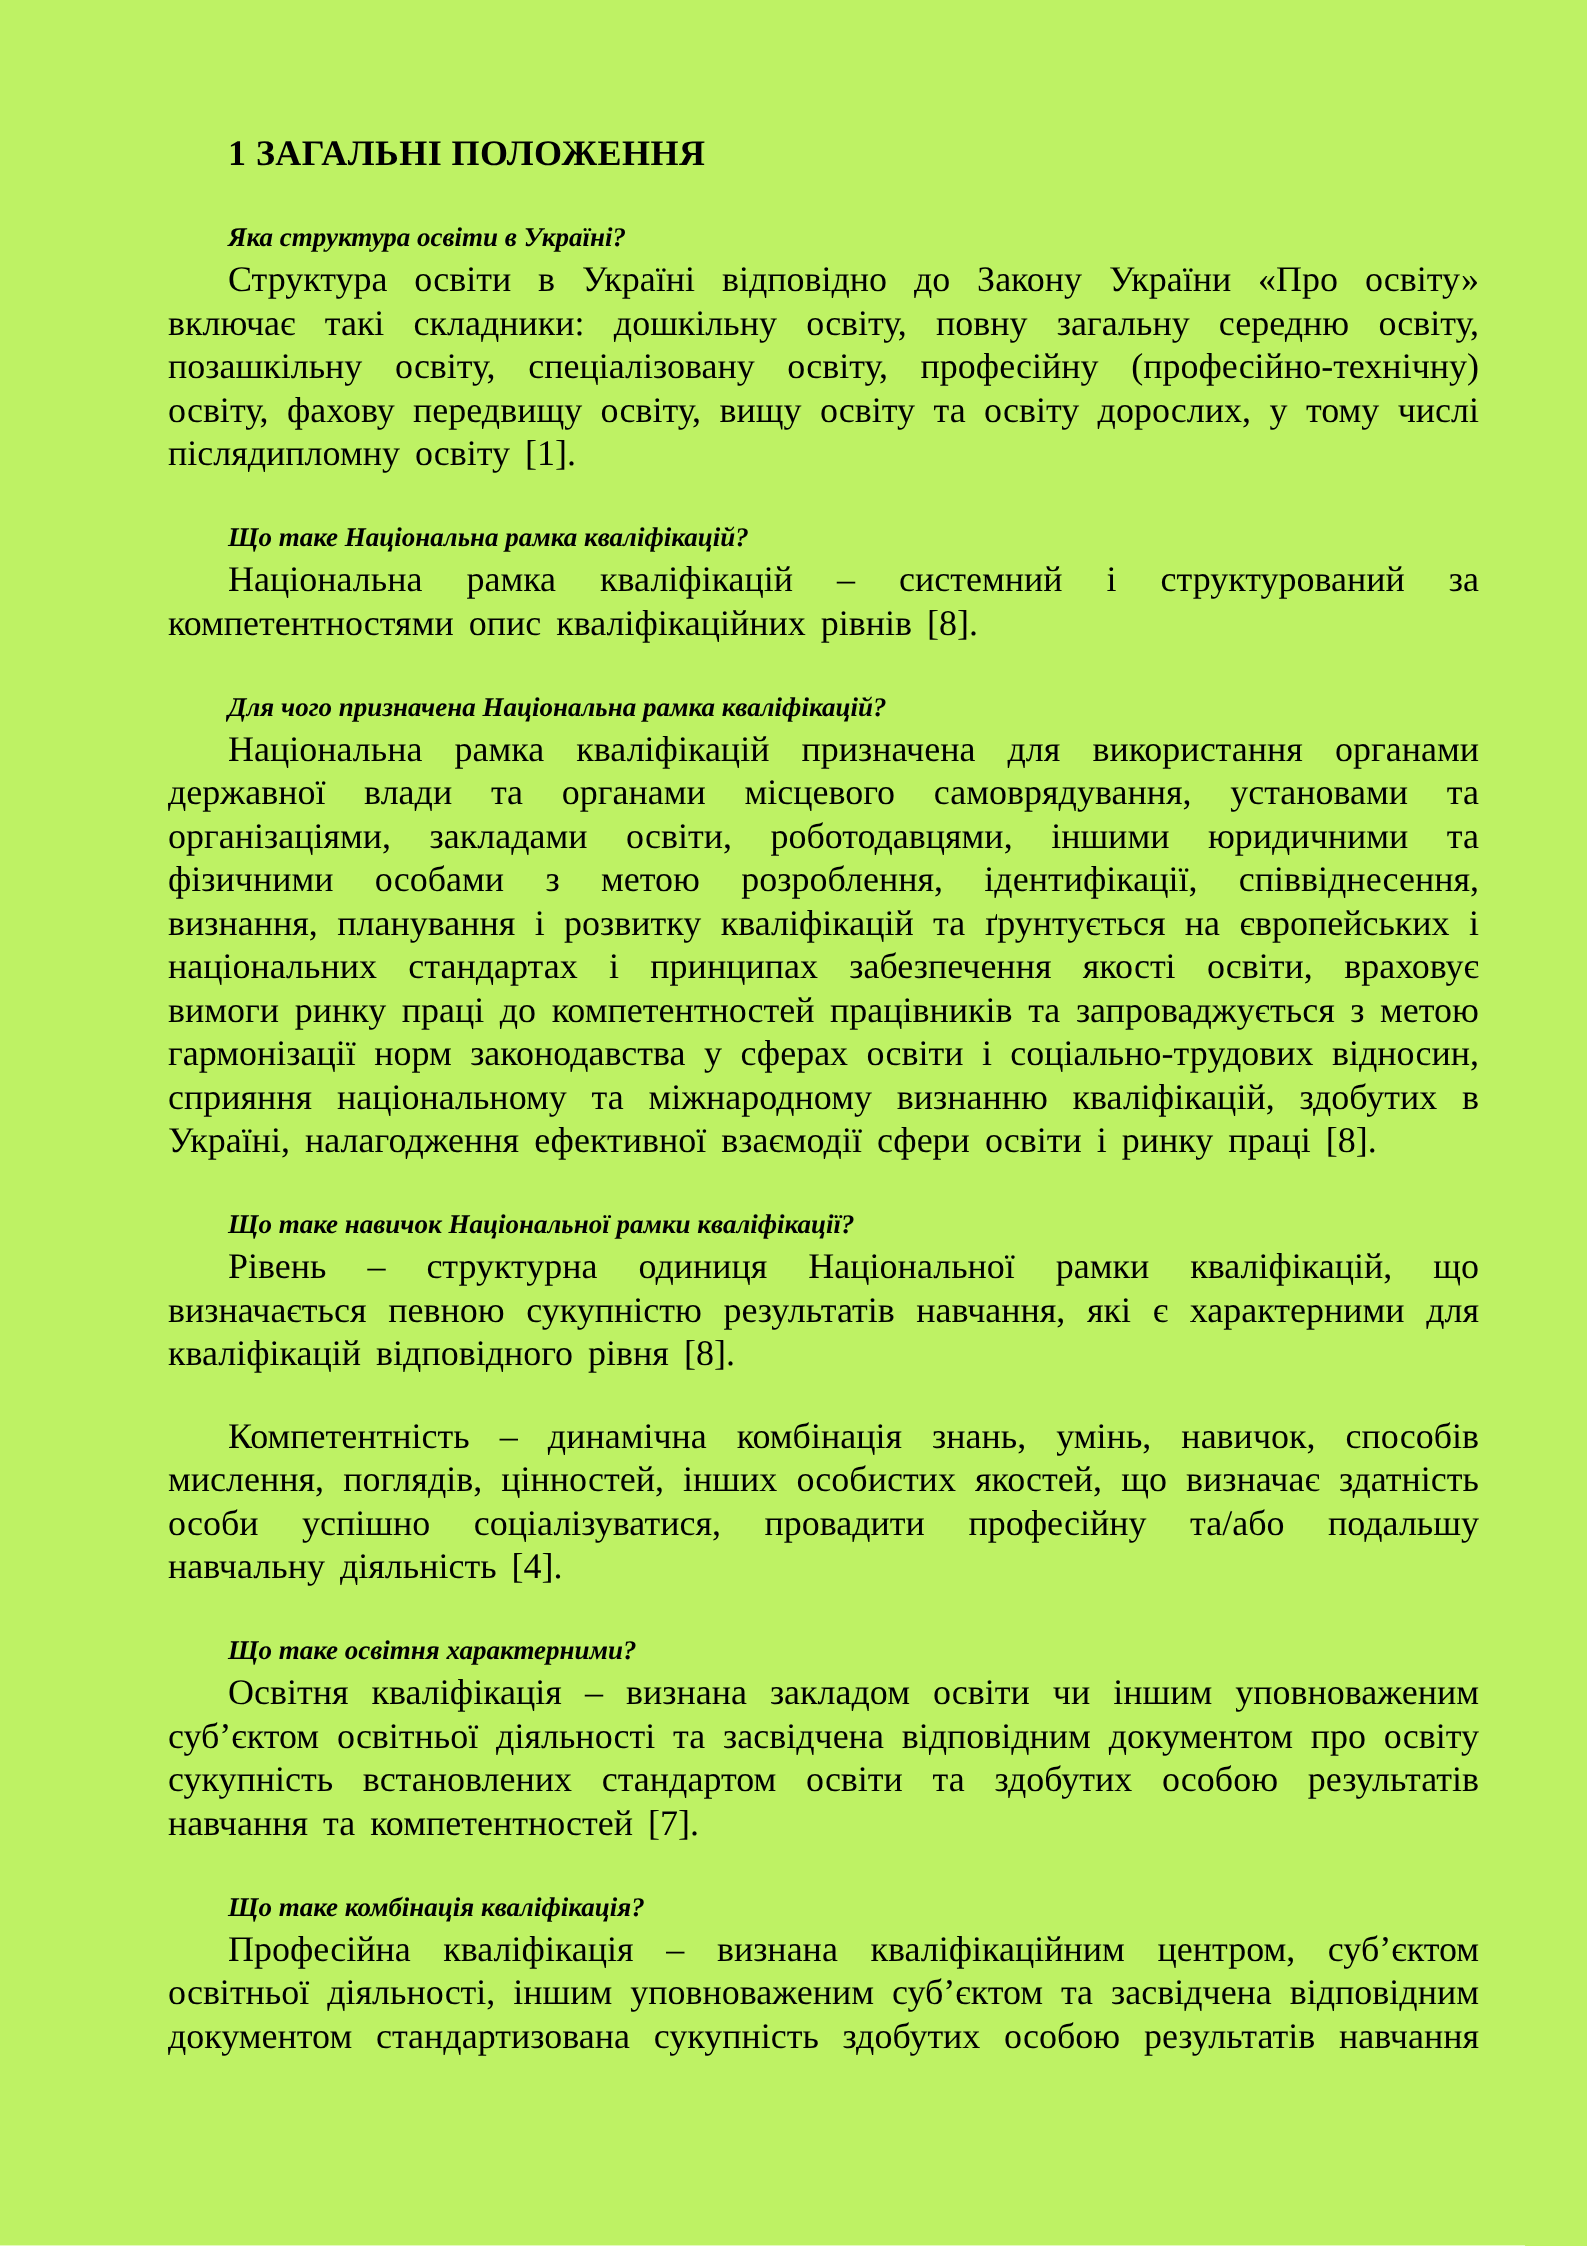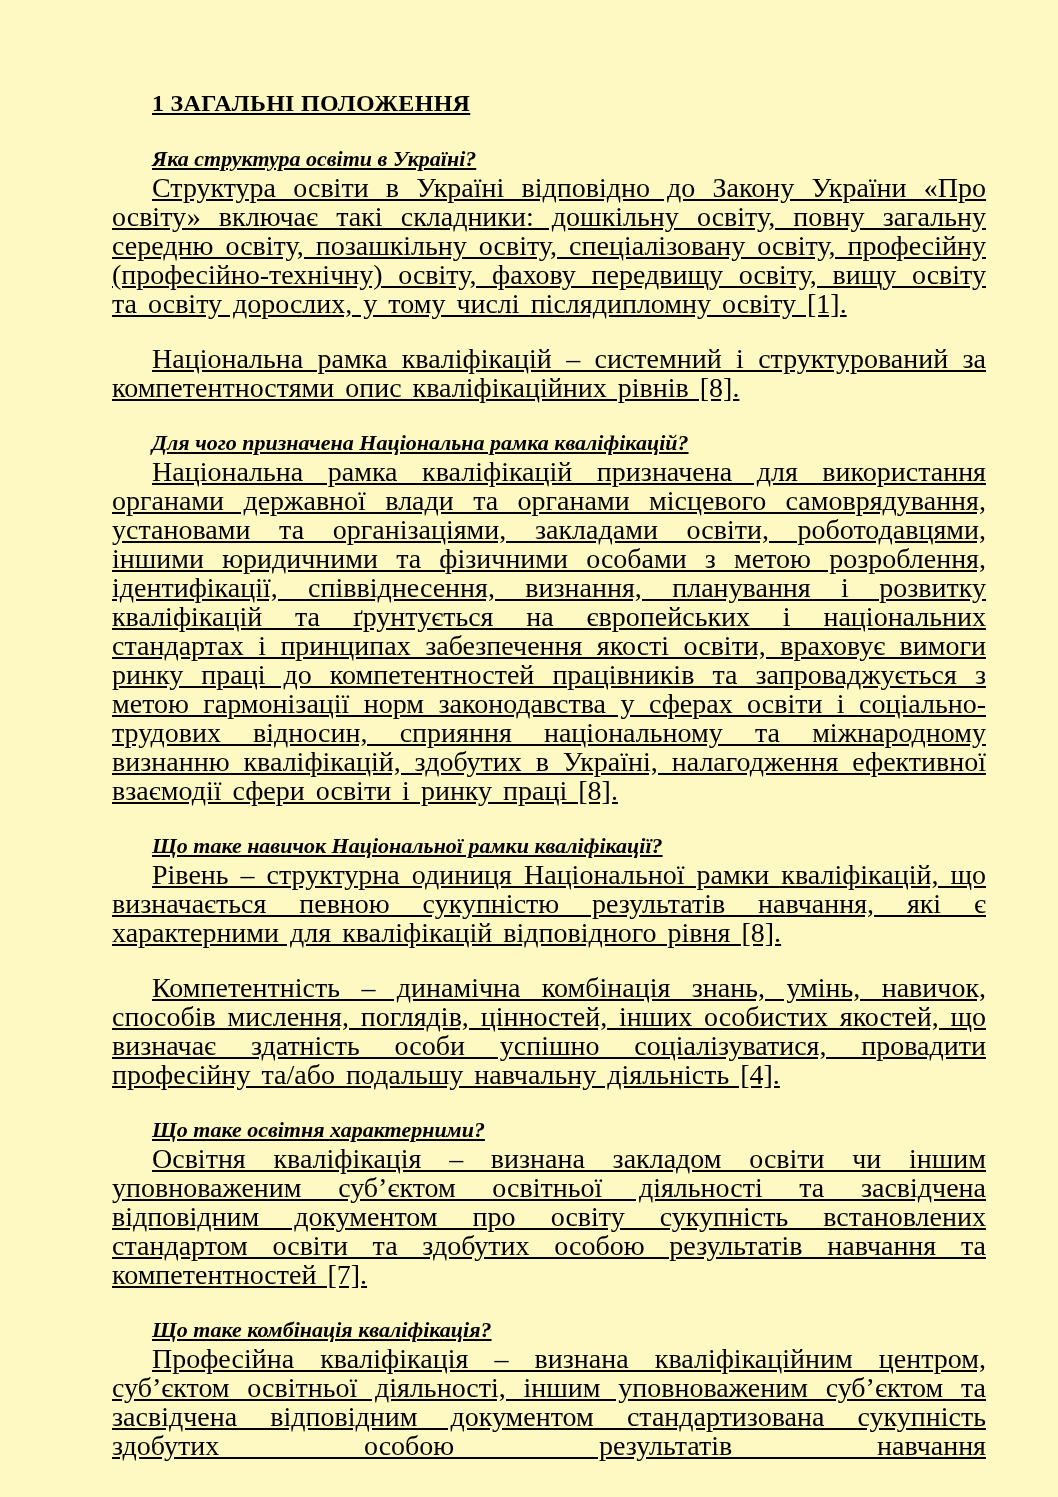--- a/index.html
+++ b/index.html
@@ -3,48 +3,47 @@
 <meta charset="utf-8">
 <style>
   * { margin: 0; padding: 0; box-sizing: border-box; }
   html, body { background: #ffffff; }
   body { font-family: "Liberation Serif", serif; color: #000000; }
 
   .page {
     position: relative;
     width: 1058px;
     height: 1497px;
-    background: #fef9c3;
+    background: #bef264;
     overflow: hidden;
     padding: 88px 72px 0 112px;
-    text-decoration: underline;
   }
 
   .doc-heading {
     font-size: 24px;
     line-height: 30px;
     font-weight: bold;
     text-indent: 40px;
     letter-spacing: 0.3px;
     white-space: nowrap;
   }
 
   .qa { margin-top: 26px; }
 
   .question {
-    font-size: 22px;
+    font-size: 18px;
     line-height: 29px;
     font-weight: bold;
     font-style: italic;
     text-indent: 40px;
     margin-top: 24px;
   }
 
   .answer {
-    font-size: 28px;
+    font-size: 24px;
     line-height: 29px;
     text-align: justify;
     text-indent: 40px;
     word-spacing: 4px;
   }
 
   .answer.continued { text-align-last: justify; }
 </style>
 </head>
 <body>
@@ -52,20 +51,21 @@
 <div class="page">
 
   <h1 class="doc-heading">1 ЗАГАЛЬНІ ПОЛОЖЕННЯ</h1>
 
   <section class="qa">
     <p class="question">Яка структура освіти в Україні?</p>
     <p class="answer">Структура освіти в Україні відповідно до Закону України «Про освіту» включає такі складники: дошкільну освіту, повну загальну середню освіту, позашкільну освіту, спеціалізовану освіту, професійну (професійно-технічну) освіту, фахову передвищу освіту, вищу освіту та освіту дорослих, у тому числі післядипломну освіту [1].</p>
   </section>
 
   <section class="qa">
+    <p class="question">Що таке Національна рамка кваліфікацій?</p>
     <p class="answer">Національна рамка кваліфікацій – системний і структурований за компетентностями опис кваліфікаційних рівнів [8].</p>
   </section>
 
   <section class="qa">
     <p class="question">Для чого призначена Національна рамка кваліфікацій?</p>
     <p class="answer">Національна рамка кваліфікацій призначена для використання органами державної влади та органами місцевого самоврядування, установами та організаціями, закладами освіти, роботодавцями, іншими юридичними та фізичними особами з метою розроблення, ідентифікації, співвіднесення, визнання, планування і розвитку кваліфікацій та ґрунтується на європейських і національних стандартах і принципах забезпечення якості освіти, враховує вимоги ринку праці до компетентностей працівників та запроваджується з метою гармонізації норм законодавства у сферах освіти і соціально-трудових відносин, сприяння національному та міжнародному визнанню кваліфікацій, здобутих в Україні, налагодження ефективної взаємодії сфери освіти і ринку праці [8].</p>
   </section>
 
   <section class="qa">
     <p class="question">Що таке навичок Національної рамки кваліфікації?</p>

